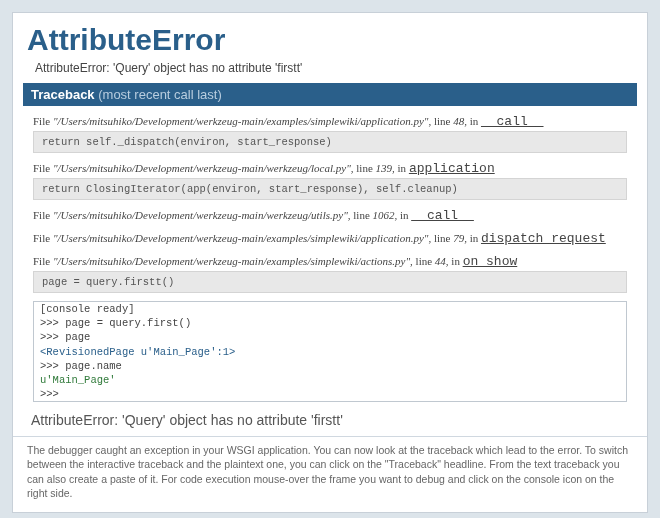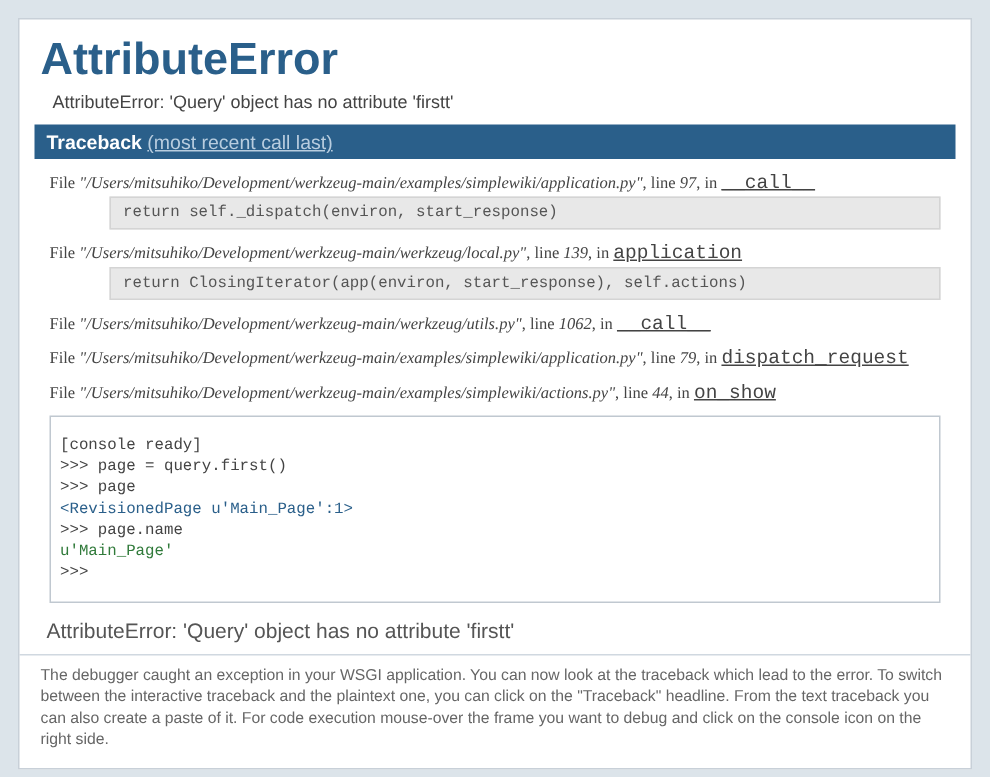--- a/index.html
+++ b/index.html
@@ -30,21 +30,21 @@
     color: #444;
   }
   .traceback-header {
     background: #2a5f8a;
     color: #fff;
     padding: 4px 8px;
     font-size: 13px;
     margin: 0 -4px 8px -4px;
     cursor: pointer;
   }
-  .traceback-header .faded { color: #b8cddf; text-decoration: underline; }
+  .traceback-header .faded { color: #b8cddf; }
   .frame { margin: 4px 6px 8px 6px; }
   .frame-location {
     font-size: 11px;
     color: #444;
     margin-bottom: 2px;
     font-family: Georgia, serif;
   }
   .frame-location .path { font-style: italic; }
   .frame-location .lineno { font-style: italic; }
   .frame-location .func {
@@ -55,26 +55,25 @@
   }
   .frame-code {
     background: #e8e8e8;
     border: 1px solid #d4d4d4;
     padding: 4px 8px;
     font-family: "Menlo","Consolas","Courier New",monospace;
     font-size: 10.5px;
     color: #555;
     white-space: pre;
     cursor: pointer;
-    margin-left: 40px;
   }
   .console {
     border: 1px solid #c0c8d0;
     margin: 4px 6px 10px 6px;
-    padding: 12px 6px;
+    padding: 0 6px;
     font-family: "Menlo","Consolas","Courier New",monospace;
     font-size: 10.5px;
     color: #444;
     white-space: pre;
     line-height: 1.35;
   }
   .console .obj { color: #2a5f8a; }
   .console .str { color: #307a3a; }
   .bottom-exception {
     font-size: 14px;
@@ -96,35 +95,36 @@
   <h1 class="title">AttributeError</h1>
   <div class="exception-value">AttributeError: 'Query' object has no attribute 'firstt'</div>
 
   <div class="traceback-header">
     <b>Traceback</b>
     <span class="faded">(most recent call last)</span>
   </div>
 
   <div id="frames">
       <div class="frame">
-        <div class="frame-location"><span>File </span><span class="path">"/Users/mitsuhiko/Development/werkzeug-main/examples/simplewiki/application.py"</span><span>, line </span><span class="lineno">97</span><span>, in </span><span class="func">__call__</span></div>
+        <div class="frame-location"><span>File </span><span class="path">"/Users/mitsuhiko/Development/werkzeug-main/examples/simplewiki/application.py"</span><span>, line </span><span class="lineno">48</span><span>, in </span><span class="func">__call__</span></div>
         <div class="frame-code">return self._dispatch(environ, start_response)</div>
       </div>
       <div class="frame">
         <div class="frame-location"><span>File </span><span class="path">"/Users/mitsuhiko/Development/werkzeug-main/werkzeug/local.py"</span><span>, line </span><span class="lineno">139</span><span>, in </span><span class="func">application</span></div>
-        <div class="frame-code">return ClosingIterator(app(environ, start_response), self.actions)</div>
+        <div class="frame-code">return ClosingIterator(app(environ, start_response), self.cleanup)</div>
       </div>
       <div class="frame">
         <div class="frame-location"><span>File </span><span class="path">"/Users/mitsuhiko/Development/werkzeug-main/werkzeug/utils.py"</span><span>, line </span><span class="lineno">1062</span><span>, in </span><span class="func">__call__</span></div>
       </div>
       <div class="frame">
         <div class="frame-location"><span>File </span><span class="path">"/Users/mitsuhiko/Development/werkzeug-main/examples/simplewiki/application.py"</span><span>, line </span><span class="lineno">79</span><span>, in </span><span class="func">dispatch_request</span></div>
       </div>
       <div class="frame">
         <div class="frame-location"><span>File </span><span class="path">"/Users/mitsuhiko/Development/werkzeug-main/examples/simplewiki/actions.py"</span><span>, line </span><span class="lineno">44</span><span>, in </span><span class="func">on_show</span></div>
+        <div class="frame-code">page = query.firstt()</div>
       </div>
     </div>
 
   <div class="console"><span>[console ready]</span>
 <span>&gt;&gt;&gt; page = query.first()</span>
 <span>&gt;&gt;&gt; page</span>
 <span class="obj">&lt;RevisionedPage u'Main_Page':1&gt;</span>
 <span>&gt;&gt;&gt; page.name</span>
 <span class="str">u'Main_Page'</span>
 <span>&gt;&gt;&gt;</span></div>

